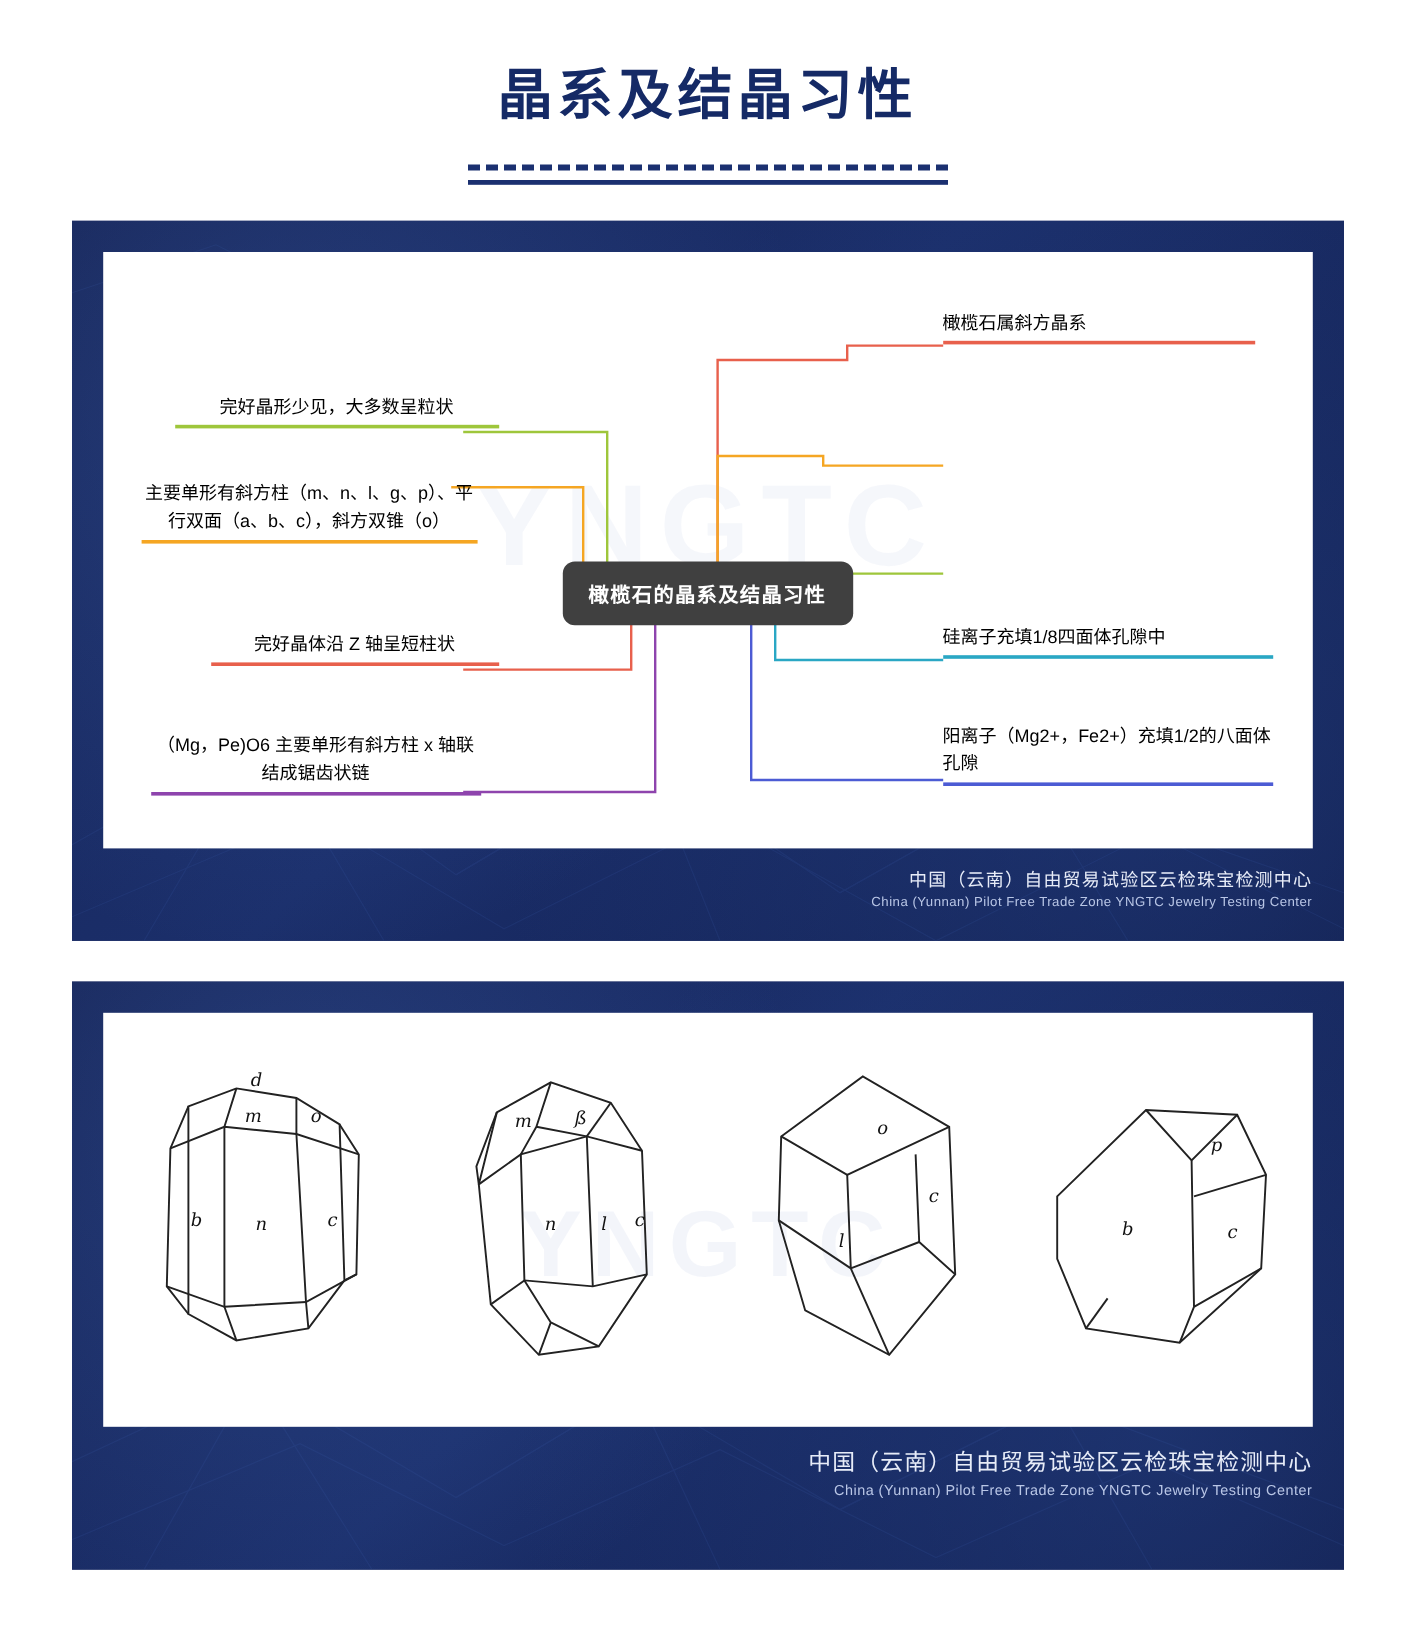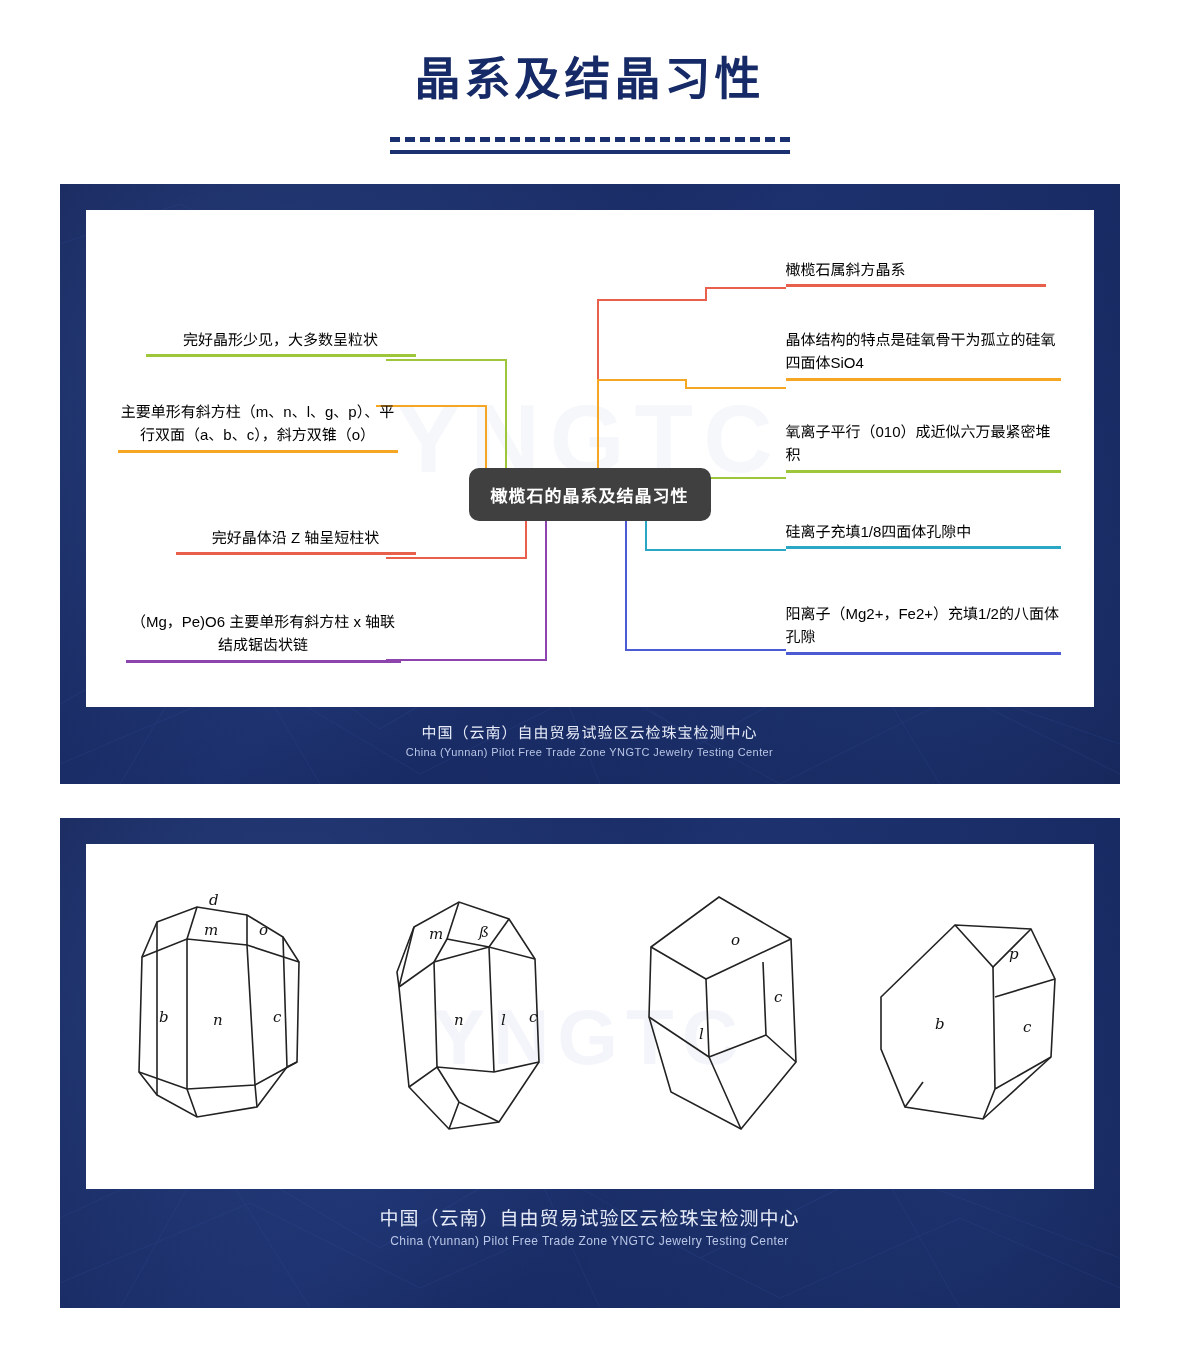--- a/index.html
+++ b/index.html
@@ -67,21 +67,21 @@
     position: relative;
     background: #ffffff;
     height: 100%;
     box-sizing: border-box;
   }
   .panel-1 .panel-inner { height: 497px; }
   .panel-2 .panel-inner { height: 345px; }
 
   .panel-footer {
     position: relative;
-    text-align: center;
+    text-align: right;
     color: #e7ecf8;
     padding-top: 14px;
   }
   .footer-cn { font-size: 15px; letter-spacing: 1px; }
   .footer-en { font-size: 11px; color: #b9c6e6; margin-top: 4px; letter-spacing: .4px; }
   .wm {
     position: absolute;
     left: 50%;
     top: 46%;
     transform: translate(-50%, -50%);
@@ -211,29 +211,21 @@
     <div class="node left" style="left:40px; top:400px; width:275px;">
       <span class="txt">（Mg，Pe)O6 主要单形有斜方柱 x 轴联结成锯齿状链</span>
       <span class="bar" style="background:#8e44ad"></span>
     </div>
 
     <div class="node right" style="left:700px; top:48px; width:260px;">
       <span class="txt">橄榄石属斜方晶系</span>
       <span class="bar" style="background:#e8604c"></span>
     </div>
 
-    <div class="node right" style="left:700px; top:118px; width:275px;">
-      <span class="txt">晶体结构的特点是硅氧骨干为孤立的硅氧四面体SiO4</span>
-      <span class="bar" style="background:#f5a623"></span>
-    </div>
-
-    <div class="node right" style="left:700px; top:210px; width:275px;">
-      <span class="txt">氧离子平行（010）成近似六万最紧密堆积</span>
-      <span class="bar" style="background:#9ec63b"></span>
-    </div>
+
 
     <div class="node right" style="left:700px; top:310px; width:275px;">
       <span class="txt">硅离子充填1/8四面体孔隙中</span>
       <span class="bar" style="background:#2aa7c4"></span>
     </div>
 
     <div class="node right" style="left:700px; top:392px; width:275px;">
       <span class="txt">阳离子（Mg2+，Fe2+）充填1/2的八面体孔隙</span>
       <span class="bar" style="background:#4c5bd4"></span>
     </div>

